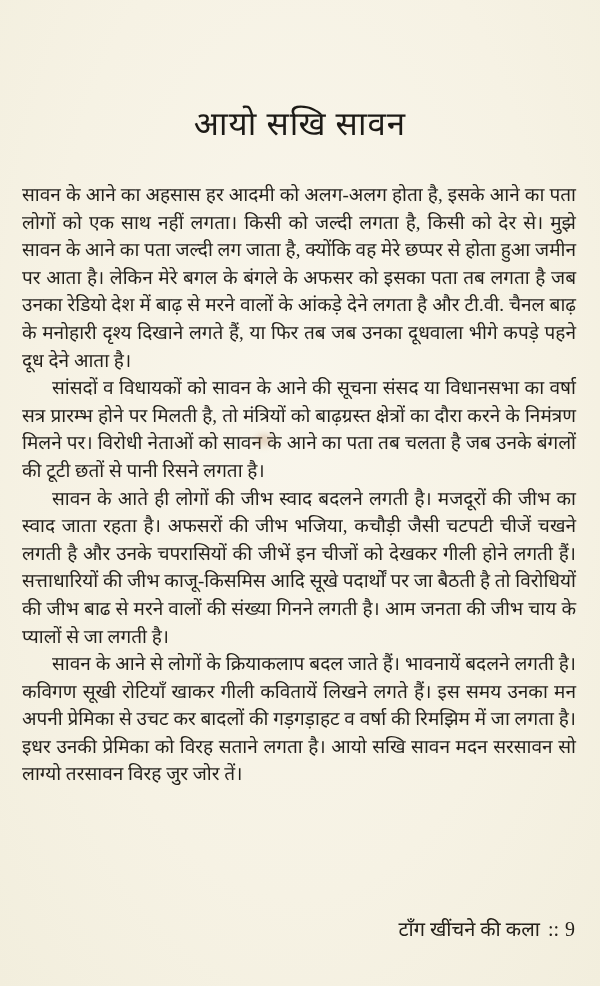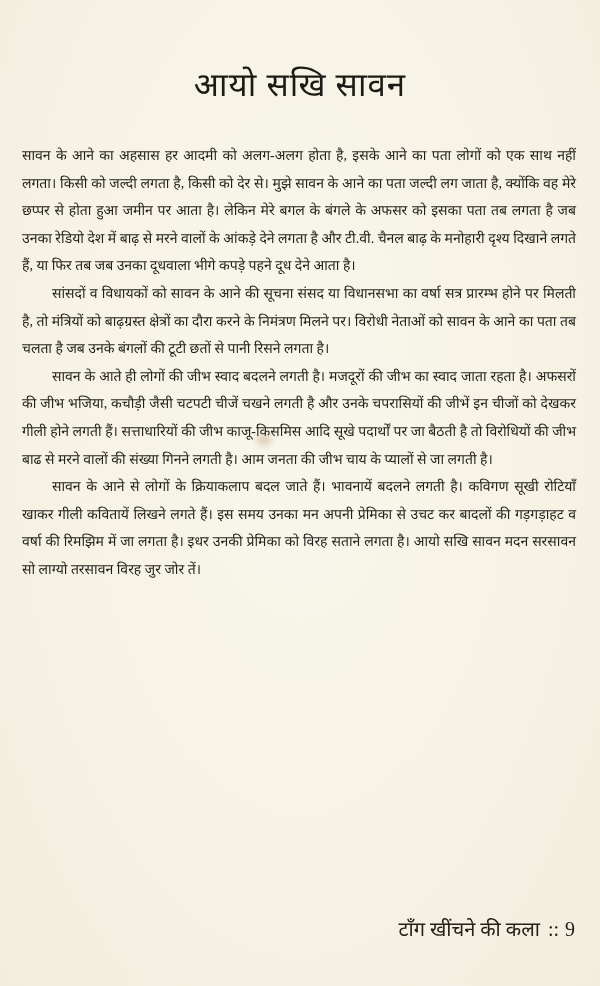--- a/index.html
+++ b/index.html
@@ -14,30 +14,30 @@
     margin: 0 auto;
     background: #f7f3e7;
     background-image: radial-gradient(ellipse at 50% 40%, #f9f6ec 0%, #f6f2e4 60%, #f2eedd 100%);
     color: #211e19;
     font-family: "Liberation Serif", "DejaVu Serif", serif;
     overflow: hidden;
     box-sizing: border-box;
   }
   .chapter-title {
     margin: 0;
-    padding-top: 61px;
+    padding-top: 100px;
     text-align: center;
     font-size: 33px;
     font-weight: 400;
     letter-spacing: 1px;
     color: #1c1a16;
   }
   .body-text {
     margin: 36px 24px 0 22px;
-    font-size: 14px;
+    font-size: 19px;
     line-height: 27.6px;
     text-align: justify;
     color: #221f1a;
   }
   .body-text p {
     margin: 0;
     padding: 0;
   }
   .body-text p.indent {
     text-indent: 30px;

